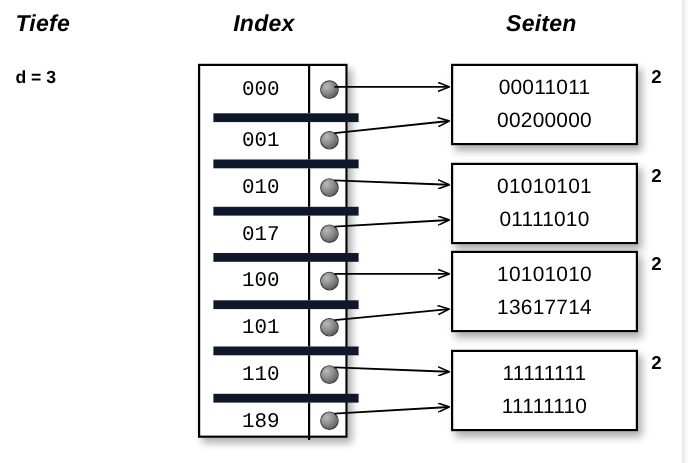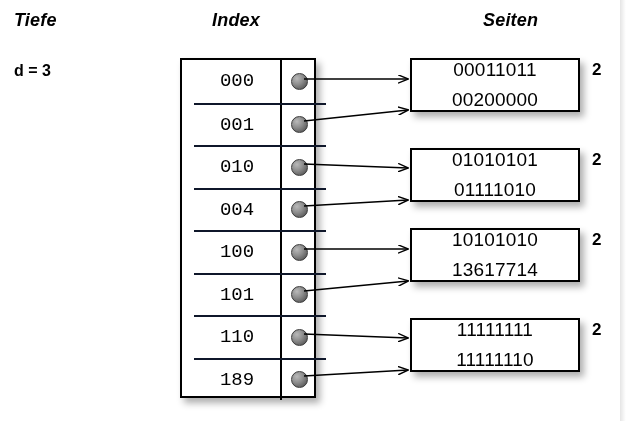--- a/index.html
+++ b/index.html
@@ -21,27 +21,27 @@
     left: 0; top: 0;
     width: 629px;
     height: 421px;
   }
 
   
   .heading {
     position: absolute;
     font-style: italic;
     font-weight: 600;
-    font-size: 18px;
+    font-size: 21px;
     letter-spacing: 0.2px;
     white-space: nowrap;
   }
   #heading-tiefe  { left: 14px;  top: 10px; }
   #heading-index  { left: 212px; top: 10px; }
-  #heading-seiten { left: 483px; top: 10px; font-style: italic; }
+  #heading-seiten { left: 460px; top: 10px; font-style: italic; }
 
   
   #depth-value {
     position: absolute;
     left: 14px;
     top: 62px;
     font-size: 16px;
     font-weight: 600;
     white-space: nowrap;
   }
@@ -61,21 +61,21 @@
   .index-row {
     position: absolute;
     left: 12px;
     width: 100%;
     height: 42.5px;
     box-sizing: border-box;
     font-family: Liberation Mono, monospace;
   }
   .index-row + .index-row { }
   .index-row:not(:first-child) {
-    border-top: 2px solid #0f172a;
+    border-top: 8px solid #0f172a;
   }
   .index-key {
     position: absolute;
     left: 0;
     top: 0;
     width: 88px;
     height: 100%;
     display: flex;
     align-items: center;
     justify-content: center;
@@ -103,21 +103,21 @@
     background: radial-gradient(circle at 33% 30%, #b9b9b9 0%, #8d8d8d 42%, #636363 75%, #4a4a4a 100%);
     border: 1px solid #3a3a3a;
     box-sizing: border-box;
   }
 
   
   .page-box {
     position: absolute;
     left: 410px;
     width: 170px;
-    height: 54px;
+    height: 74px;
     border: 2px solid #000;
     box-sizing: border-box;
     background: #ffffff;
     box-shadow: 4px 5px 7px rgba(0,0,0,0.32);
     display: flex;
     flex-direction: column;
     align-items: center;
     justify-content: center;
   }
   .page-line {
@@ -180,21 +180,21 @@
     </div>
 
     <div class="index-row" style="top:85px">
       <div class="index-key">010</div>
       <div class="index-ptr">
         <span class="ptr-dot"></span>
       </div>
     </div>
 
     <div class="index-row" style="top:127.5px">
-      <div class="index-key">004</div>
+      <div class="index-key">017</div>
       <div class="index-ptr">
         <span class="ptr-dot"></span>
       </div>
     </div>
 
     <div class="index-row" style="top:170px">
       <div class="index-key">100</div>
       <div class="index-ptr">
         <span class="ptr-dot"></span>
       </div>

